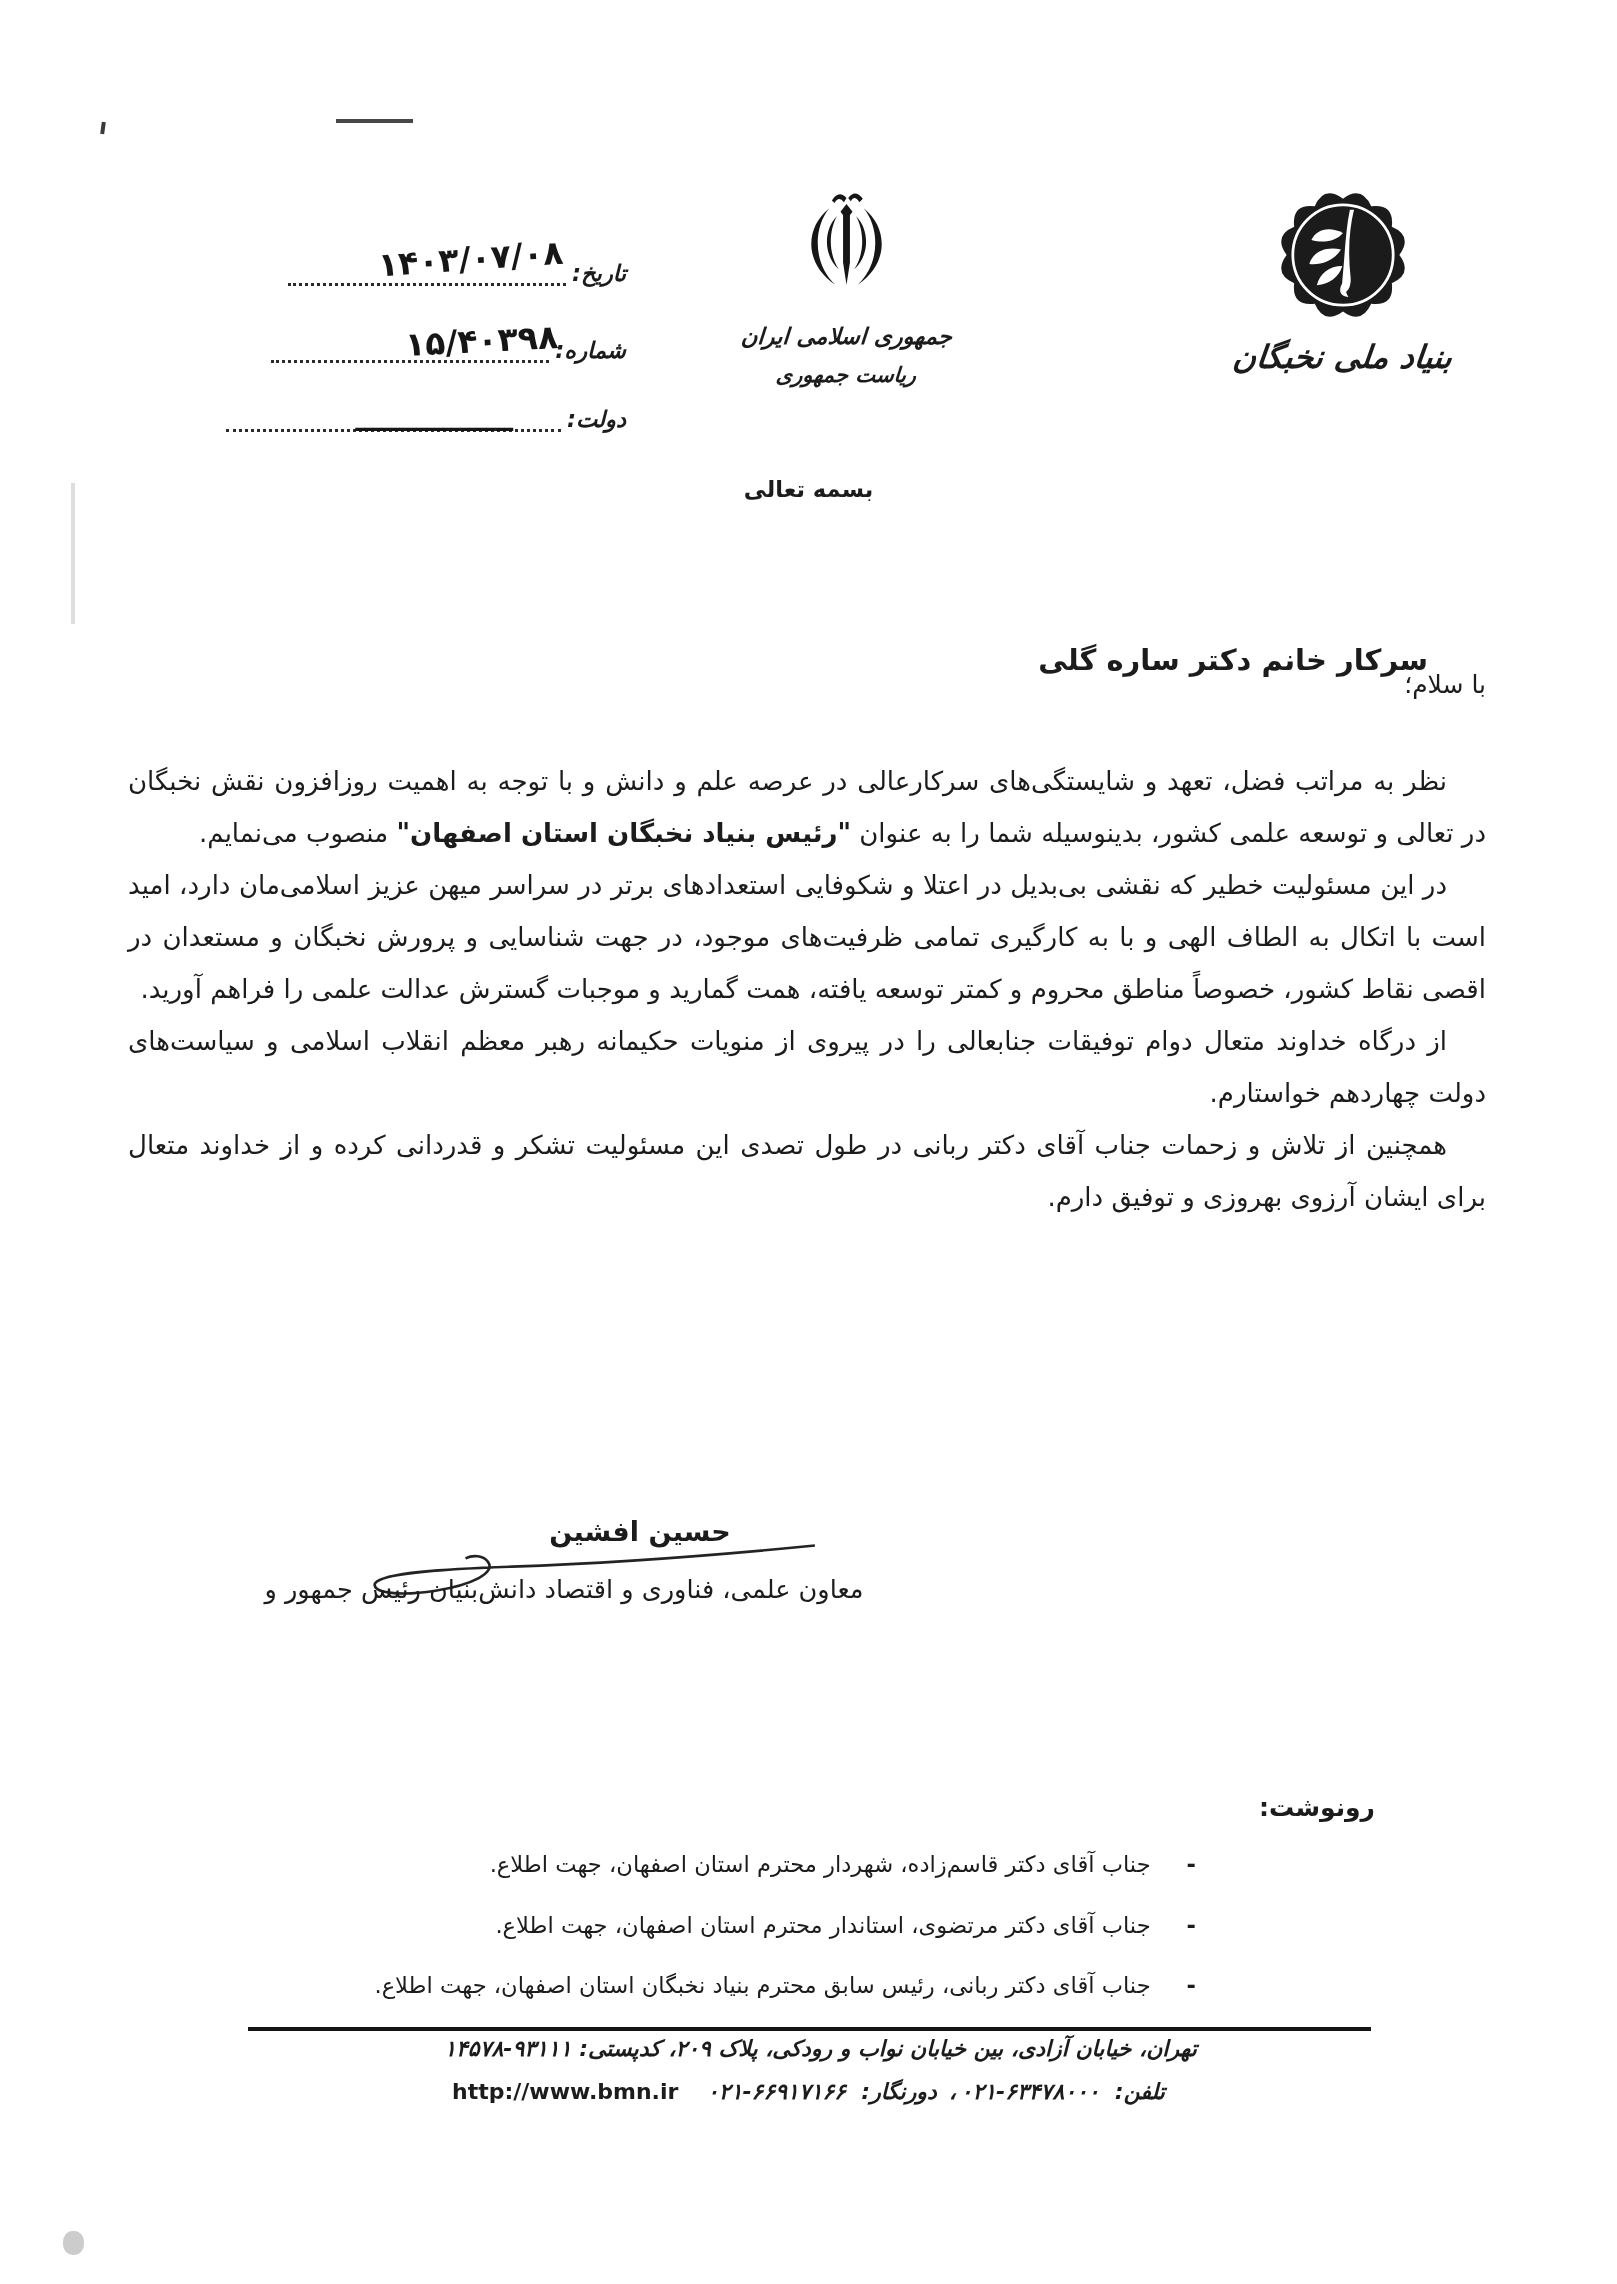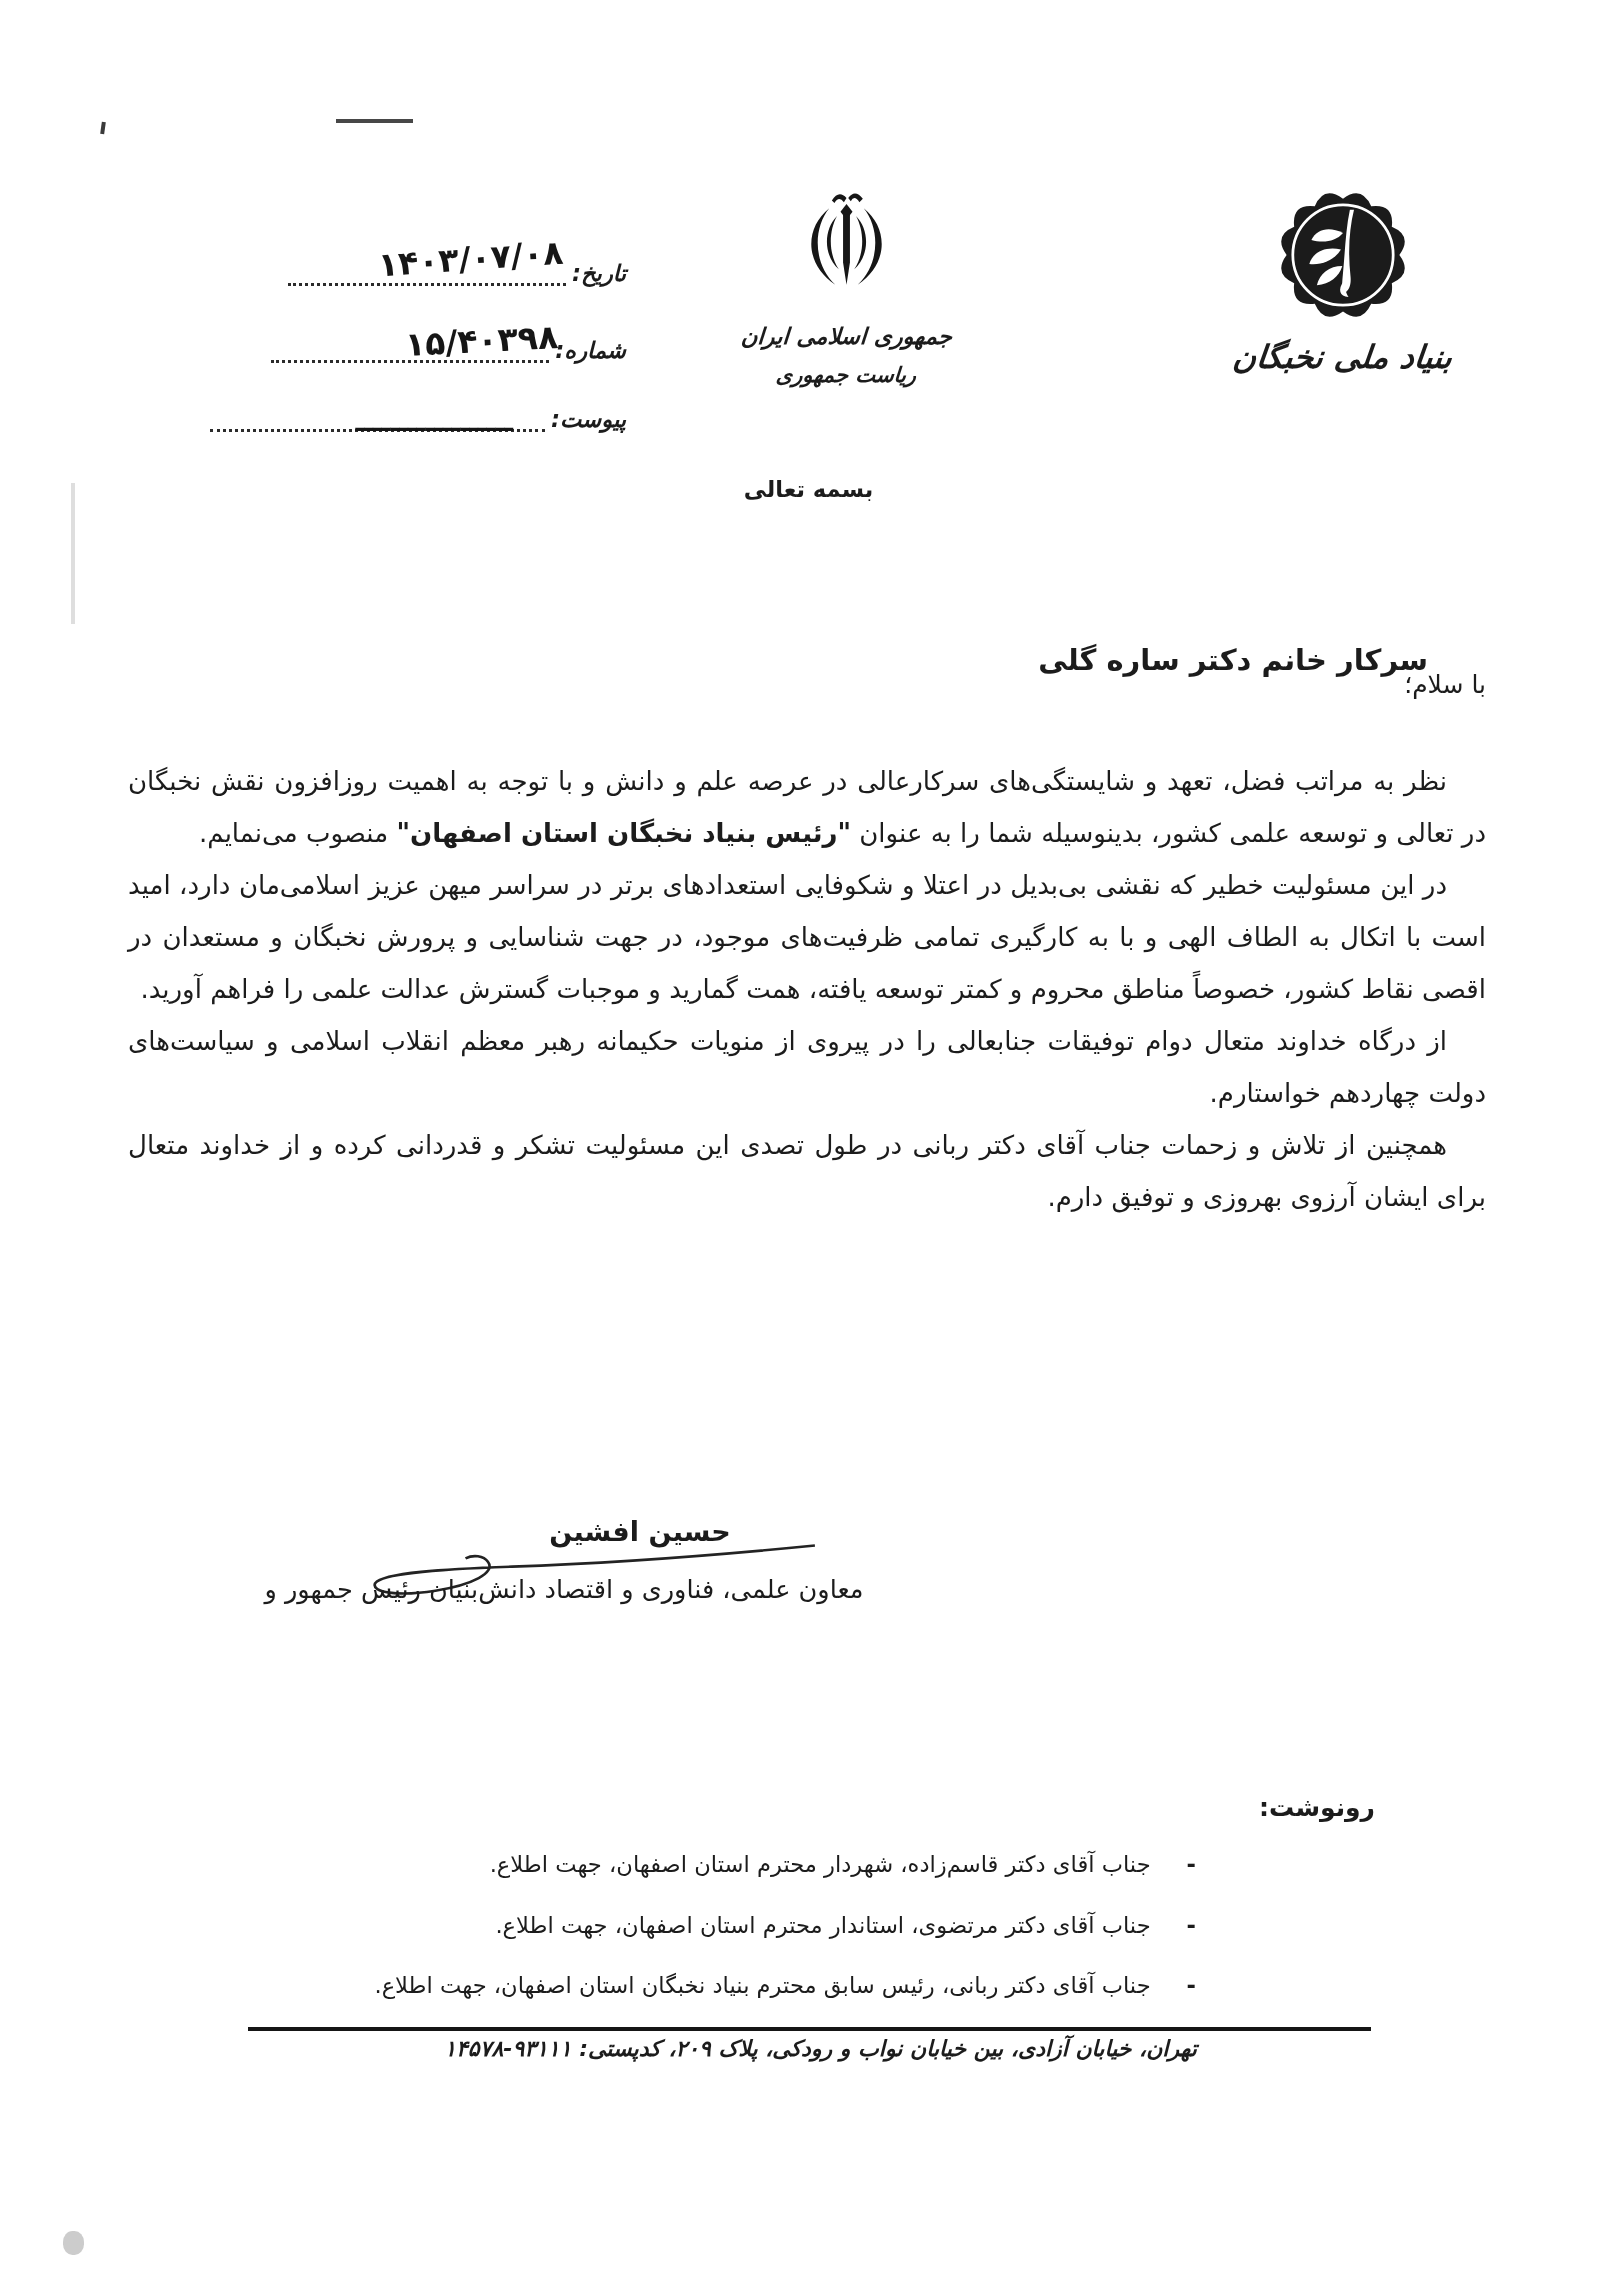--- a/index.html
+++ b/index.html
@@ -73,21 +73,21 @@
 
   <div class="hfield" style="top:256px;">
     <span class="hlabel">تاریخ:</span><span class="dots"></span>
     <span class="hvalue">۱۴۰۳/۰۷/۰۸</span>
   </div>
   <div class="hfield" style="top:333px;">
     <span class="hlabel">شماره:</span><span class="dots"></span>
     <span class="hvalue num">۱۵/۴۰۳۹۸</span>
   </div>
   <div class="hfield" style="top:402px;">
-    <span class="hlabel">پیوست:</span><span class="dots wide"></span>
+    <span class="hlabel">دولت:</span><span class="dots wide"></span>
     <span class="hvalue attach">ــــــــــــــــــ</span>
   </div>
 
   <div class="center-logo">
     <svg width="135" height="129" viewBox="0 0 122 150">
       <g fill="#161616">
         <path d="M44,18 Q52,5 61,15 L58,20 Q52,12 47,21 Z"></path>
         <path d="M63,15 Q71,4 80,16 L76,20 Q70,11 66,19 Z"></path>
         <path d="M61,22 l7,9 -7,9 -7,-9 z"></path>
         <path d="M57,34 h8 v56 l-4,26 -4,-26 z"></path>
@@ -144,15 +144,22 @@
   </div>
   <div class="cc-row" style="top:1972px;">
     <span class="dash">-</span><span>جناب آقای دکتر ربانی، رئیس سابق محترم بنیاد نخبگان استان اصفهان، جهت اطلاع.</span>
   </div>
 
   <div class="rule"></div>
   <div class="f-address">
     <span>تهران، خیابان آزادی، بین خیابان نواب و رودکی، پلاک ۲۰۹، کدپستی:</span>
     <span class="ltr">۱۴۵۷۸-۹۳۱۱۱</span>
   </div>
+  <div class="f-contacts">
+    <span class="lab">تلفن:</span>
+    <span class="ltr">۰۲۱-۶۳۴۷۸۰۰۰</span><span class="sep">،</span>
+    <span class="lab">دورنگار:</span>
+    <span class="ltr">۰۲۱-۶۶۹۱۷۱۶۶</span>
+    <span class="ltr url">http://www.bmn.ir</span>
+  </div>
 
 </div>
 
 
 </body></html>

